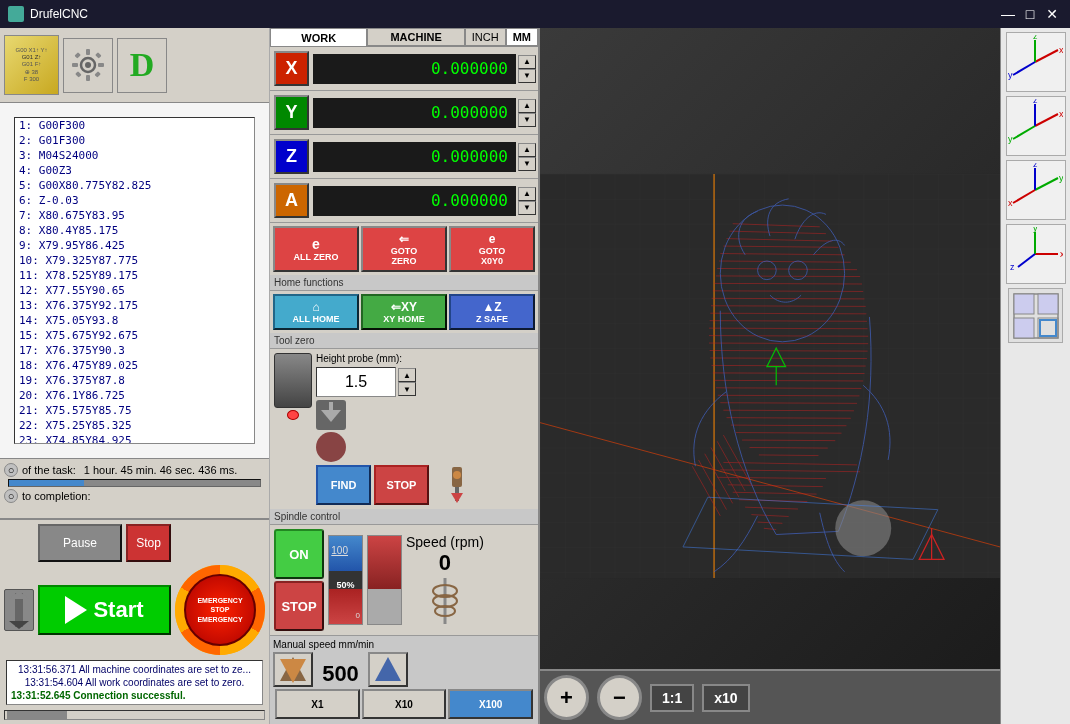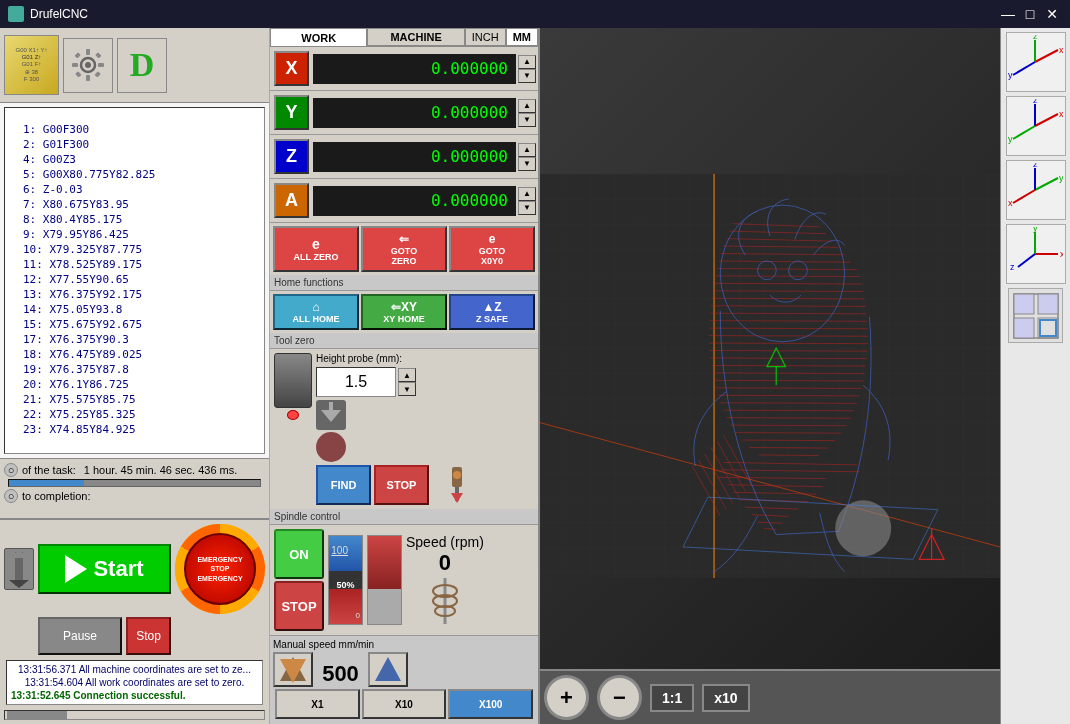--- a/index.html
+++ b/index.html
@@ -16,21 +16,21 @@
     .main-content { display: flex; flex: 1; overflow: hidden; }
     
     
     .gcode-panel { width: 270px; background: #f5f5f5; display: flex; flex-direction: column; border-right: 1px solid #aaa; flex-shrink: 0; }
     
     
     .toolbar { height: 75px; background: #d4d0c8; display: flex; align-items: center; padding: 4px; gap: 4px; border-bottom: 1px solid #888; }
     .toolbar-logo { width: 55px; height: 60px; background: #c8b860; border: 1px solid #888; display: flex; align-items: center; justify-content: center; font-size: 8px; color: #333; }
     .toolbar-btn { width: 50px; height: 55px; background: #d4d0c8; border: 1px solid #888; display: flex; align-items: center; justify-content: center; cursor: pointer; }
     
-    .gcode-list { flex: 1; background: white; overflow-y: auto; padding: 14px; border: 1px inset #888; margin: 4px; font-size: 11px; font-family: monospace; }
+    .gcode-list { flex: 1; background: white; overflow-y: auto; padding: 0; border: 1px inset #888; margin: 14px; font-size: 11px; font-family: monospace; }
     .gcode-line { padding: 1px 4px; white-space: nowrap; color: #000080; }
     
     .status-bar { height: 60px; background: #d4d0c8; border-top: 1px solid #888; padding: 4px; font-size: 11px; }
     .status-task { display: flex; align-items: center; gap: 4px; }
     .status-icon { width: 14px; height: 14px; border: 1px solid #888; border-radius: 50%; background: #c0c0c0; display: inline-flex; align-items: center; justify-content: center; }
     .start-btn { width: 130px; height: 50px; background: #00cc00; border: 2px outset #008800; color: white; font-size: 22px; font-weight: bold; cursor: pointer; display: flex; align-items: center; justify-content: center; gap: 8px; }
     .start-icon { width: 0; height: 0; border-top: 14px solid transparent; border-bottom: 14px solid transparent; border-left: 22px solid white; }
     .emergency-stop { width: 100px; height: 100px; border-radius: 50%; background: radial-gradient(circle, #ff6600, #cc3300); border: 6px solid #ffaa00; display: flex; align-items: center; justify-content: center; cursor: pointer; flex-shrink: 0; }
     
     
@@ -147,20 +147,21 @@
           </svg>
         </div>
         <div class="toolbar-btn" style="font-size:34px; font-weight:bold; color:#22aa22; font-family:serif;">
           D
         </div>
       </div>
 
       <div class="gcode-list">
         <div class="gcode-line">1: G00F300</div>
         <div class="gcode-line">2: G01F300</div>
+        <div class="gcode-line">3: M04S24000</div>
         <div class="gcode-line">4: G00Z3</div>
         <div class="gcode-line">5: G00X80.775Y82.825</div>
         <div class="gcode-line">6: Z-0.03</div>
         <div class="gcode-line">7: X80.675Y83.95</div>
         <div class="gcode-line">8: X80.4Y85.175</div>
         <div class="gcode-line">9: X79.95Y86.425</div>
         <div class="gcode-line">10: X79.325Y87.775</div>
         <div class="gcode-line">11: X78.525Y89.175</div>
         <div class="gcode-line">12: X77.55Y90.65</div>
         <div class="gcode-line">13: X76.375Y92.175</div>
@@ -184,20 +185,27 @@
         <div class="progress-bar-outer">
           <div class="progress-bar-inner"></div>
         </div>
         <div class="status-task">
           <div class="status-icon">○</div>
           <span>to completion:</span>
         </div>
       </div>
 
       <div style="background:#d4d0c8; border-top:2px solid #888; padding:4px; display:flex; flex-direction:column; gap:3px;">
+        <div style="display:flex; gap:4px;">
+          <div style="width:30px;"></div>
+          <button style="flex:1; height:38px; background:#888; border:2px outset #666; color:white; font-size:12px; cursor:pointer;">Pause</button>
+          <button style="width:45px; height:38px; background:#cc3333; border:2px outset #882222; color:white; font-size:12px; cursor:pointer;">Stop</button>
+          <div style="width:90px;"></div>
+        </div>
+
         <div style="display:flex; gap:4px; align-items:center;">
 
           <div style="width:30px; height:42px; background:#888; border:1px solid #555; border-radius:2px; display:flex; align-items:center; justify-content:center;">
             <svg width="24" height="38" viewBox="0 0 24 38">
               <rect x="8" y="2" width="8" height="34" fill="#666"></rect>
               <polygon points="12,0 22,8 2,8" fill="#888"></polygon>
               <polygon points="12,38 22,30 2,30" fill="#444"></polygon>
             </svg>
           </div>
 
@@ -208,27 +216,20 @@
 
           <div class="emergency-stop" style="position:relative; width:90px; height:90px;">
             <div style="position:absolute; width:90px; height:90px; border-radius:50%; background:conic-gradient(#ffaa00 0deg 60deg, #ff6600 60deg 120deg, #ffaa00 120deg 180deg, #ff6600 180deg 240deg, #ffaa00 240deg 300deg, #ff6600 300deg 360deg); display:flex; align-items:center; justify-content:center;">
               <div style="width:72px; height:72px; border-radius:50%; background:radial-gradient(circle, #ff2200, #aa0000); border:2px solid #660000; display:flex; flex-direction:column; align-items:center; justify-content:center; color:white; font-size:7px; font-weight:bold; text-align:center; line-height:1.3;">
                 <span>EMERGENCY</span>
                 <span>STOP</span>
                 <span>EMERGENCY</span>
               </div>
             </div>
           </div>
-        </div>
-
-        <div style="display:flex; gap:4px;">
-          <div style="width:30px;"></div>
-          <button style="flex:1; height:38px; background:#888; border:2px outset #666; color:white; font-size:12px; cursor:pointer;">Pause</button>
-          <button style="width:45px; height:38px; background:#cc3333; border:2px outset #882222; color:white; font-size:12px; cursor:pointer;">Stop</button>
-          <div style="width:90px;"></div>
         </div>
 
         <div class="log-area" style="height:55px;">
           <div class="log-line info">13:31:56.371 All machine coordinates are set to ze...</div>
           <div class="log-line info">13:31:54.604 All work coordinates are set to zero.</div>
           <div class="log-line success">13:31:52.645 Connection successful.</div>
         </div>
         <div style="height:10px; background:#d4d0c8; border:1px inset #888; display:flex; align-items:center; padding:0 2px;">
           <div style="width:60px; height:8px; background:#888;"></div>
         </div>

